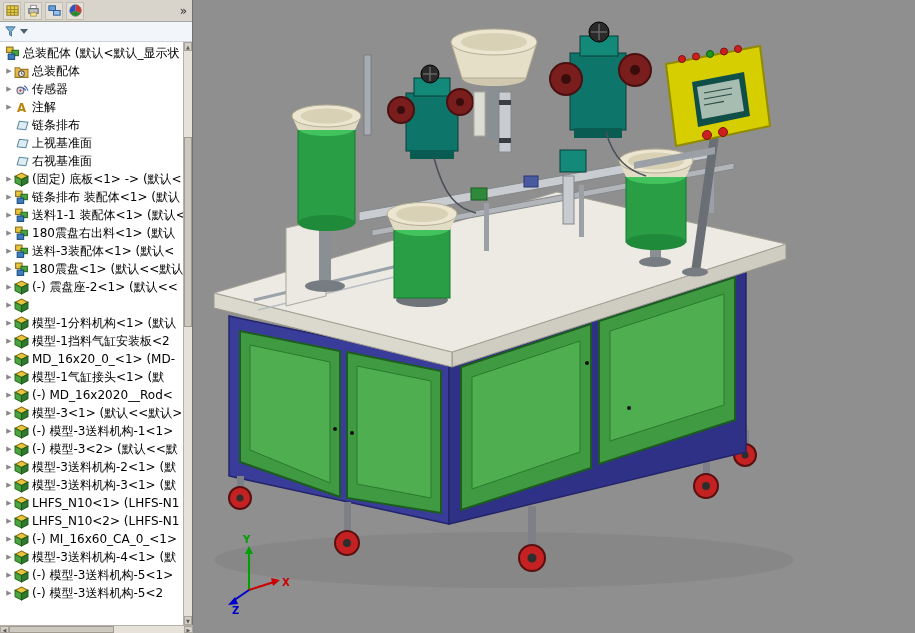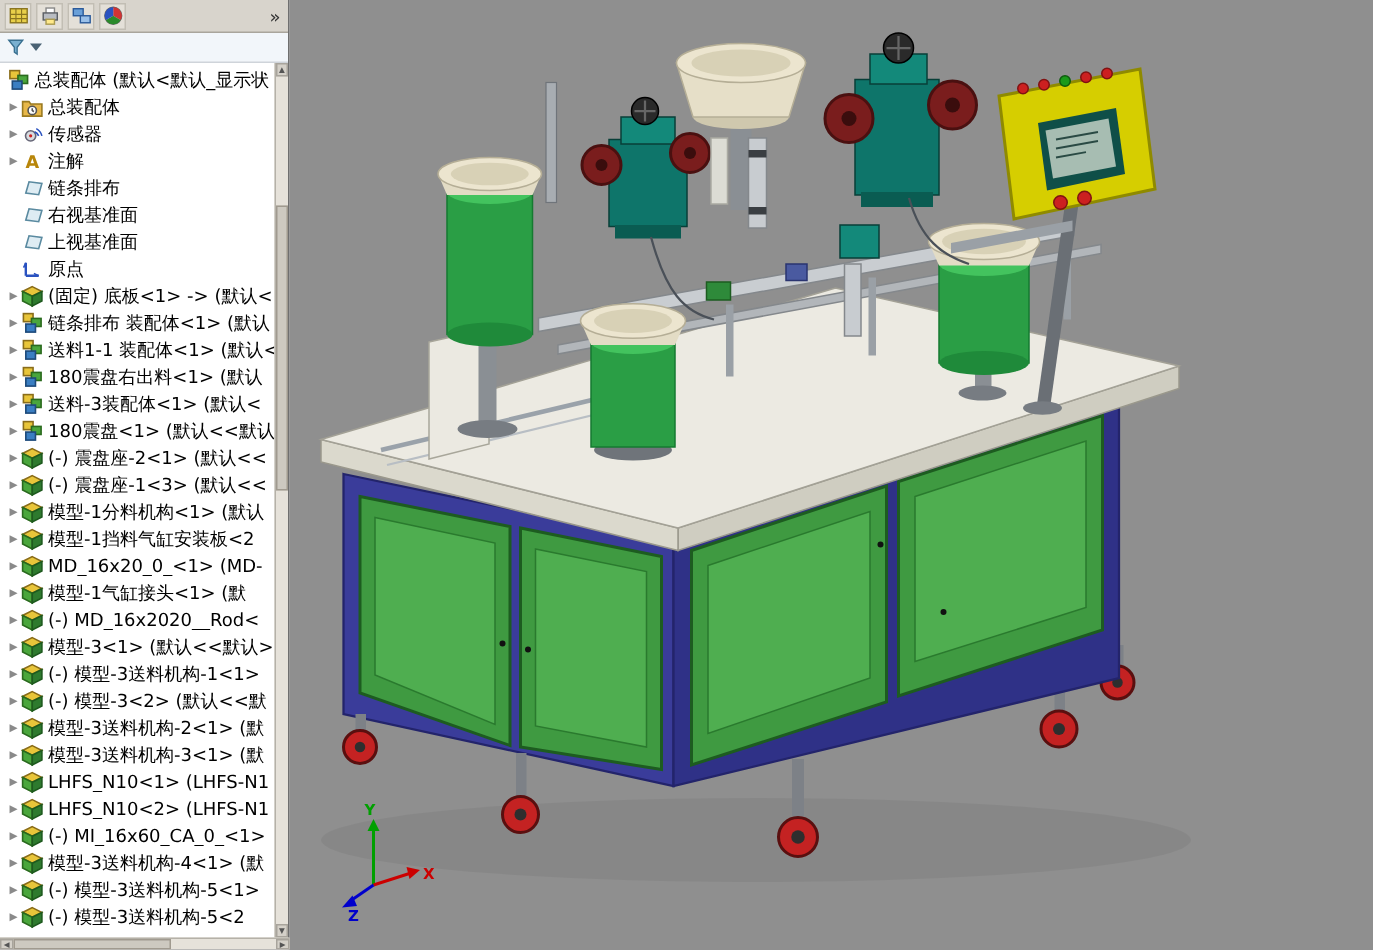--- a/index.html
+++ b/index.html
@@ -154,40 +154,30 @@
           </span>
     <span class="tlabel">链条排布</span>
   </div>
         <div class="tree-row">
     <span class="arrow"></span>
     <span class="ticon">
             <svg viewBox="0 0 14 14">
               <polygon points="3,10 5,3 13,4 11,11" fill="rgba(160,200,220,0.35)" stroke="#5a8aa0"></polygon>
             </svg>
           </span>
+    <span class="tlabel">上视基准面</span>
+  </div>
+        <div class="tree-row">
+    <span class="arrow"></span>
+    <span class="ticon">
+            <svg viewBox="0 0 14 14">
+              <polygon points="3,10 5,3 13,4 11,11" fill="rgba(160,200,220,0.35)" stroke="#5a8aa0"></polygon>
+            </svg>
+          </span>
     <span class="tlabel">右视基准面</span>
-  </div>
-        <div class="tree-row">
-    <span class="arrow"></span>
-    <span class="ticon">
-            <svg viewBox="0 0 14 14">
-              <polygon points="3,10 5,3 13,4 11,11" fill="rgba(160,200,220,0.35)" stroke="#5a8aa0"></polygon>
-            </svg>
-          </span>
-    <span class="tlabel">上视基准面</span>
-  </div>
-        <div class="tree-row">
-    <span class="arrow"></span>
-    <span class="ticon">
-            <svg viewBox="0 0 14 14">
-              <path d="M3,11 L11,11 M3,11 L3,3" stroke="#2a52c0" fill="none" stroke-width="1.5"></path>
-              <path d="M11,11 l-3,-1.4 M3,3 l-1.4,3" stroke="#2a52c0" fill="none"></path>
-            </svg>
-          </span>
-    <span class="tlabel">原点</span>
   </div>
         <div class="tree-row">
     <span class="arrow">▶</span>
     <span class="ticon">
             <svg viewBox="0 0 14 14">
               <polygon points="7,1 13,4 7,7 1,4" fill="#e8c53a" stroke="#8a6d1a"></polygon>
               <polygon points="1,4 7,7 7,13 1,10" fill="#4aa63c" stroke="#2a6a1e"></polygon>
               <polygon points="13,4 7,7 7,13 13,10" fill="#2e7a2e" stroke="#1e5a1e"></polygon>
             </svg>
           </span>
@@ -261,21 +251,20 @@
   </div>
         <div class="tree-row">
     <span class="arrow">▶</span>
     <span class="ticon">
             <svg viewBox="0 0 14 14">
               <polygon points="7,1 13,4 7,7 1,4" fill="#e8c53a" stroke="#8a6d1a"></polygon>
               <polygon points="1,4 7,7 7,13 1,10" fill="#4aa63c" stroke="#2a6a1e"></polygon>
               <polygon points="13,4 7,7 7,13 13,10" fill="#2e7a2e" stroke="#1e5a1e"></polygon>
             </svg>
           </span>
-    <span class="tlabel">(-) 震盘座-1&lt;3&gt; (默认&lt;&lt;</span>
   </div>
         <div class="tree-row">
     <span class="arrow">▶</span>
     <span class="ticon">
             <svg viewBox="0 0 14 14">
               <polygon points="7,1 13,4 7,7 1,4" fill="#e8c53a" stroke="#8a6d1a"></polygon>
               <polygon points="1,4 7,7 7,13 1,10" fill="#4aa63c" stroke="#2a6a1e"></polygon>
               <polygon points="13,4 7,7 7,13 13,10" fill="#2e7a2e" stroke="#1e5a1e"></polygon>
             </svg>
           </span>

